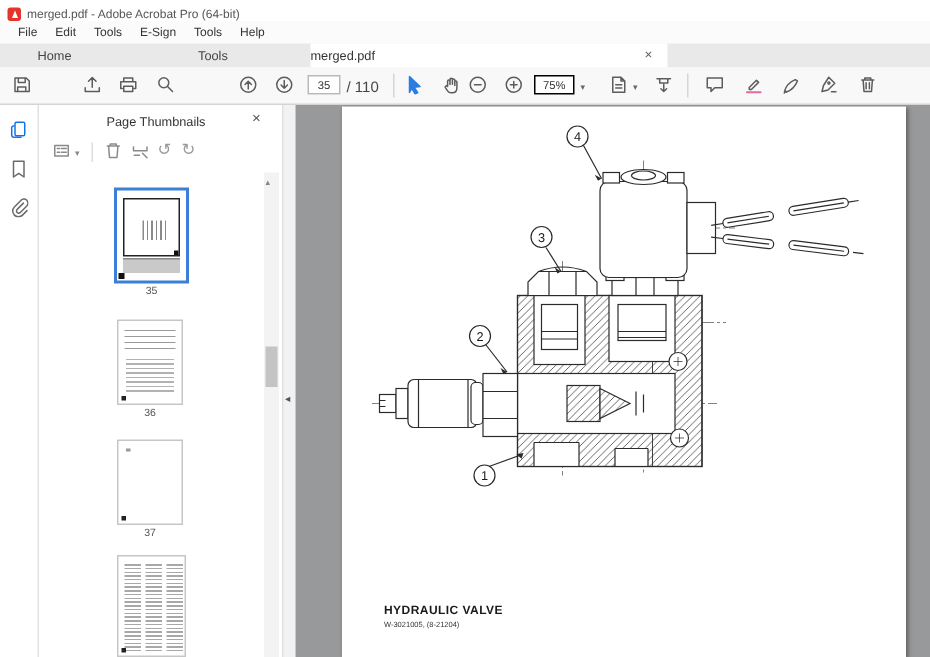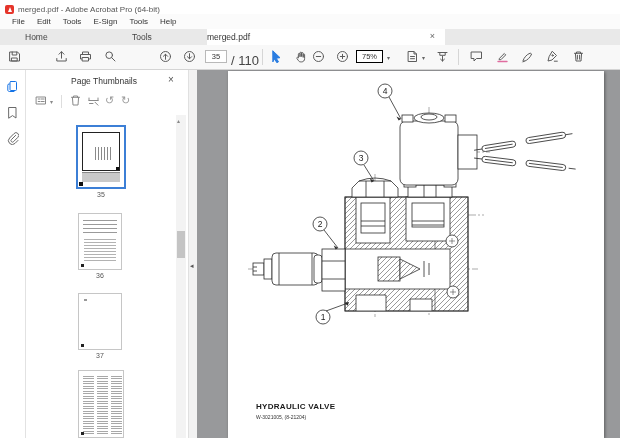--- a/index.html
+++ b/index.html
@@ -20,21 +20,21 @@
   .tabbar{position:absolute;left:0;top:29px;width:620px;height:16px;background:#e9e9e9;}
   .tabtext{position:absolute;top:0;height:16px;line-height:16px;font-size:8.5px;color:#444;}
   .tabdoc{position:absolute;left:207px;top:0;width:238px;height:16px;background:#ffffff;
           font-size:8.5px;color:#333;text-align:left;line-height:16px;}
   .tabclose{position:absolute;right:10px;top:0;height:16px;line-height:15px;font-size:9px;color:#666;}
   
   .toolbar{position:absolute;left:0;top:45px;width:620px;height:25px;background:#f8f8f8;
            border-bottom:1px solid #d4d4d4;box-sizing:border-box;}
   .tbi{position:absolute;top:5px;width:14px;height:14px;color:#5c5c5c;}
   .tbi svg{display:block;width:13px;height:13px;stroke:currentColor;fill:none;stroke-width:1;stroke-linecap:round;stroke-linejoin:round;}
-  .tbtxt{position:absolute;font-size:13px;color:#444;}
+  .tbtxt{position:absolute;font-size:10px;color:#444;}
   .tbsep{position:absolute;top:4px;width:1px;height:16px;background:#d6d6d6;}
   .pageinput{position:absolute;left:205px;top:5px;width:22px;height:13px;border:1px solid #b9b9b9;
              background:#fff;font-size:7.5px;text-align:center;color:#333;box-sizing:border-box;padding:0;font-family:"Liberation Sans",sans-serif;}
   .zoombox{position:absolute;left:356px;top:5px;width:27px;height:13px;border:1px solid #000000;background:#fff;
            font-size:7.5px;color:#333;text-align:center;line-height:12px;box-sizing:border-box;}
   .caret{position:absolute;font-size:6px;color:#666;top:9px;}
   .glyph{position:absolute;color:#5c5c5c;}
   
   .navstrip{position:absolute;left:0;top:70px;width:26px;height:368px;background:#fff;border-right:1px solid #e2e2e2;box-sizing:border-box;}
   .nsi{position:absolute;left:6px;width:14px;height:14px;color:#6a6a6a;}

